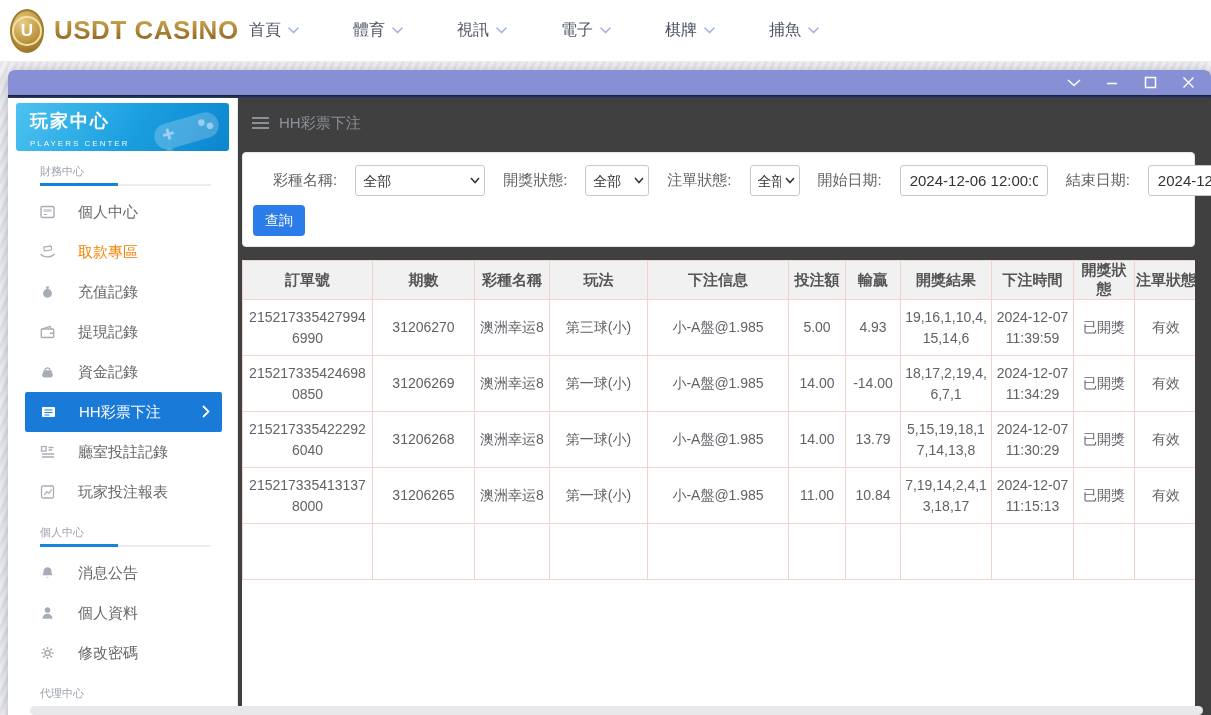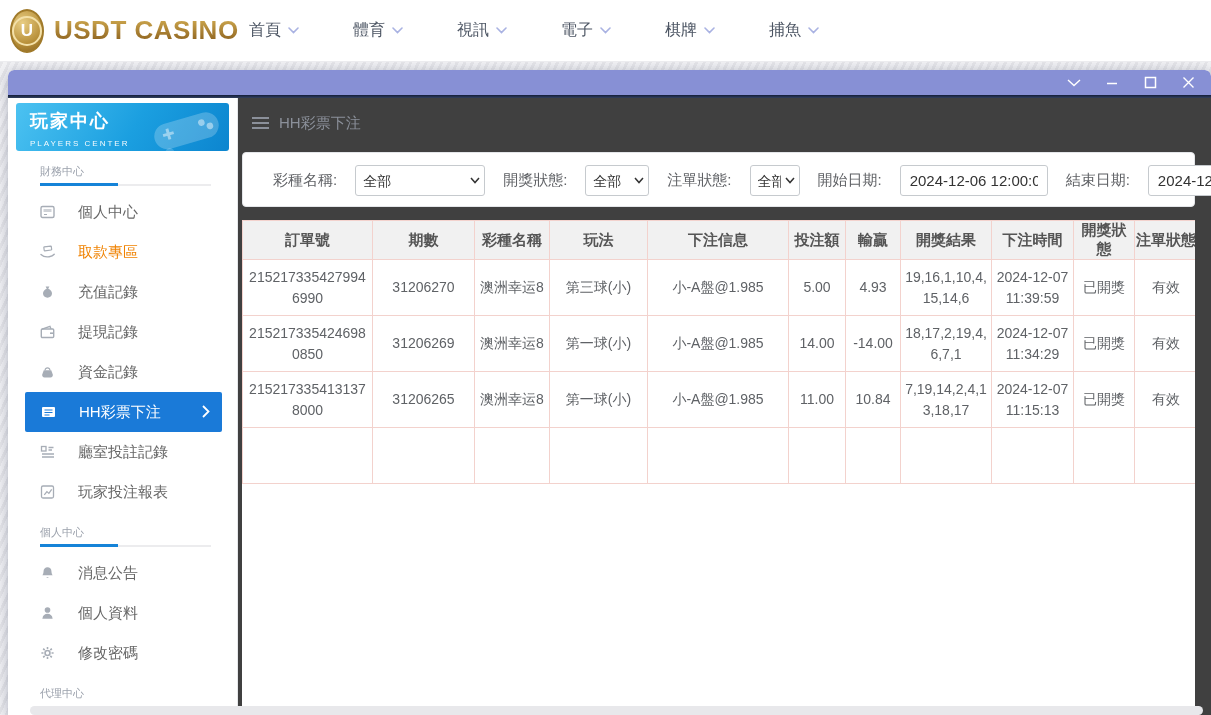--- a/index.html
+++ b/index.html
@@ -324,20 +324,23 @@
               <select><option>全部</option></select>
               <svg width="10" height="7" viewBox="0 0 10 7">
                 <path d="M1 1l4 4.5L9 1" fill="none" stroke="#333" stroke-width="1.5"></path>
               </svg>
             </span>
             <span>開始日期:</span>
             <input class="date-input" value="2024-12-06 12:00:00" style="">
             <span>結束日期:</span>
             <input class="date-input" value="2024-12-07 12:00:00" style="">
           </div>
+        <div class="btn-row">
+          <button class="search-btn">查詢</button>
+        </div>
       </div>
 
       <div class="table-card">
         <table>
           <colgroup>
             <col style="width:130px">
               <col style="width:102px">
               <col style="width:75px">
               <col style="width:98px">
             <col style="width:141px">
@@ -384,20 +387,33 @@
                 <td class="c3">第一球(小)</td>
                 <td class="c4">小-A盤@1.985</td>
                 <td class="c5">14.00</td>
                 <td class="c6">-14.00</td>
                 <td class="c7">18,17,2,19,4,6,7,1</td>
                 <td class="c8">2024-12-07 11:34:29</td>
                 <td class="c9">已開獎</td>
                 <td class="c10">有效</td>
               </tr>
               <tr>
+                <td class="c0">2152173354222926040</td>
+                <td class="c1">31206268</td>
+                <td class="c2">澳洲幸运8</td>
+                <td class="c3">第一球(小)</td>
+                <td class="c4">小-A盤@1.985</td>
+                <td class="c5">14.00</td>
+                <td class="c6">13.79</td>
+                <td class="c7">5,15,19,18,17,14,13,8</td>
+                <td class="c8">2024-12-07 11:30:29</td>
+                <td class="c9">已開獎</td>
+                <td class="c10">有效</td>
+              </tr>
+              <tr>
                 <td class="c0">2152173354131378000</td>
                 <td class="c1">31206265</td>
                 <td class="c2">澳洲幸运8</td>
                 <td class="c3">第一球(小)</td>
                 <td class="c4">小-A盤@1.985</td>
                 <td class="c5">11.00</td>
                 <td class="c6">10.84</td>
                 <td class="c7">7,19,14,2,4,13,18,17</td>
                 <td class="c8">2024-12-07 11:15:13</td>
                 <td class="c9">已開獎</td>

